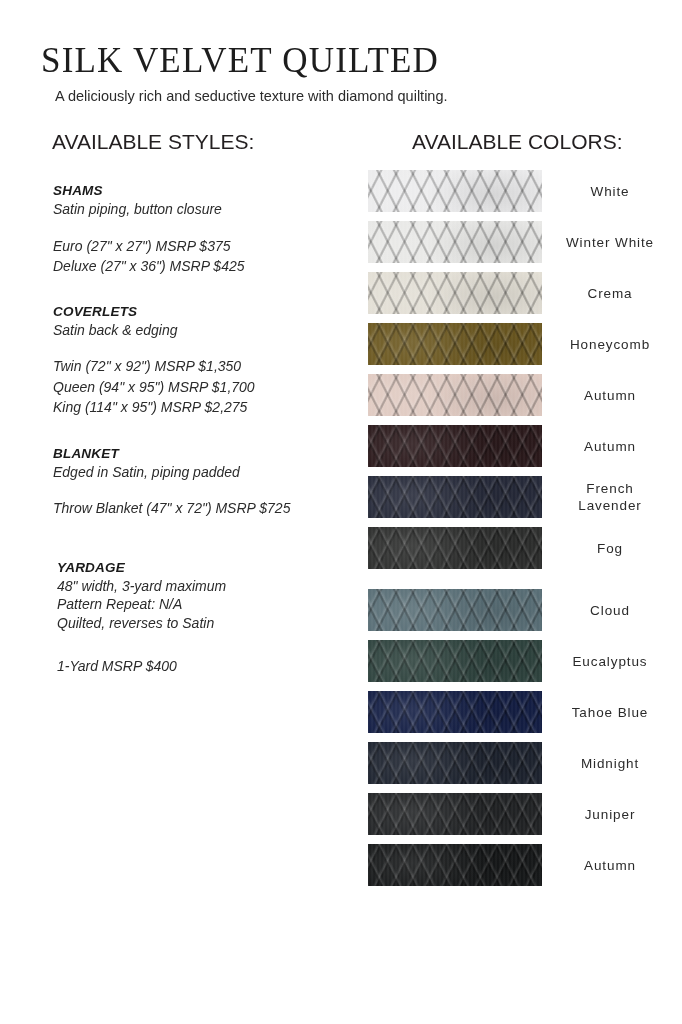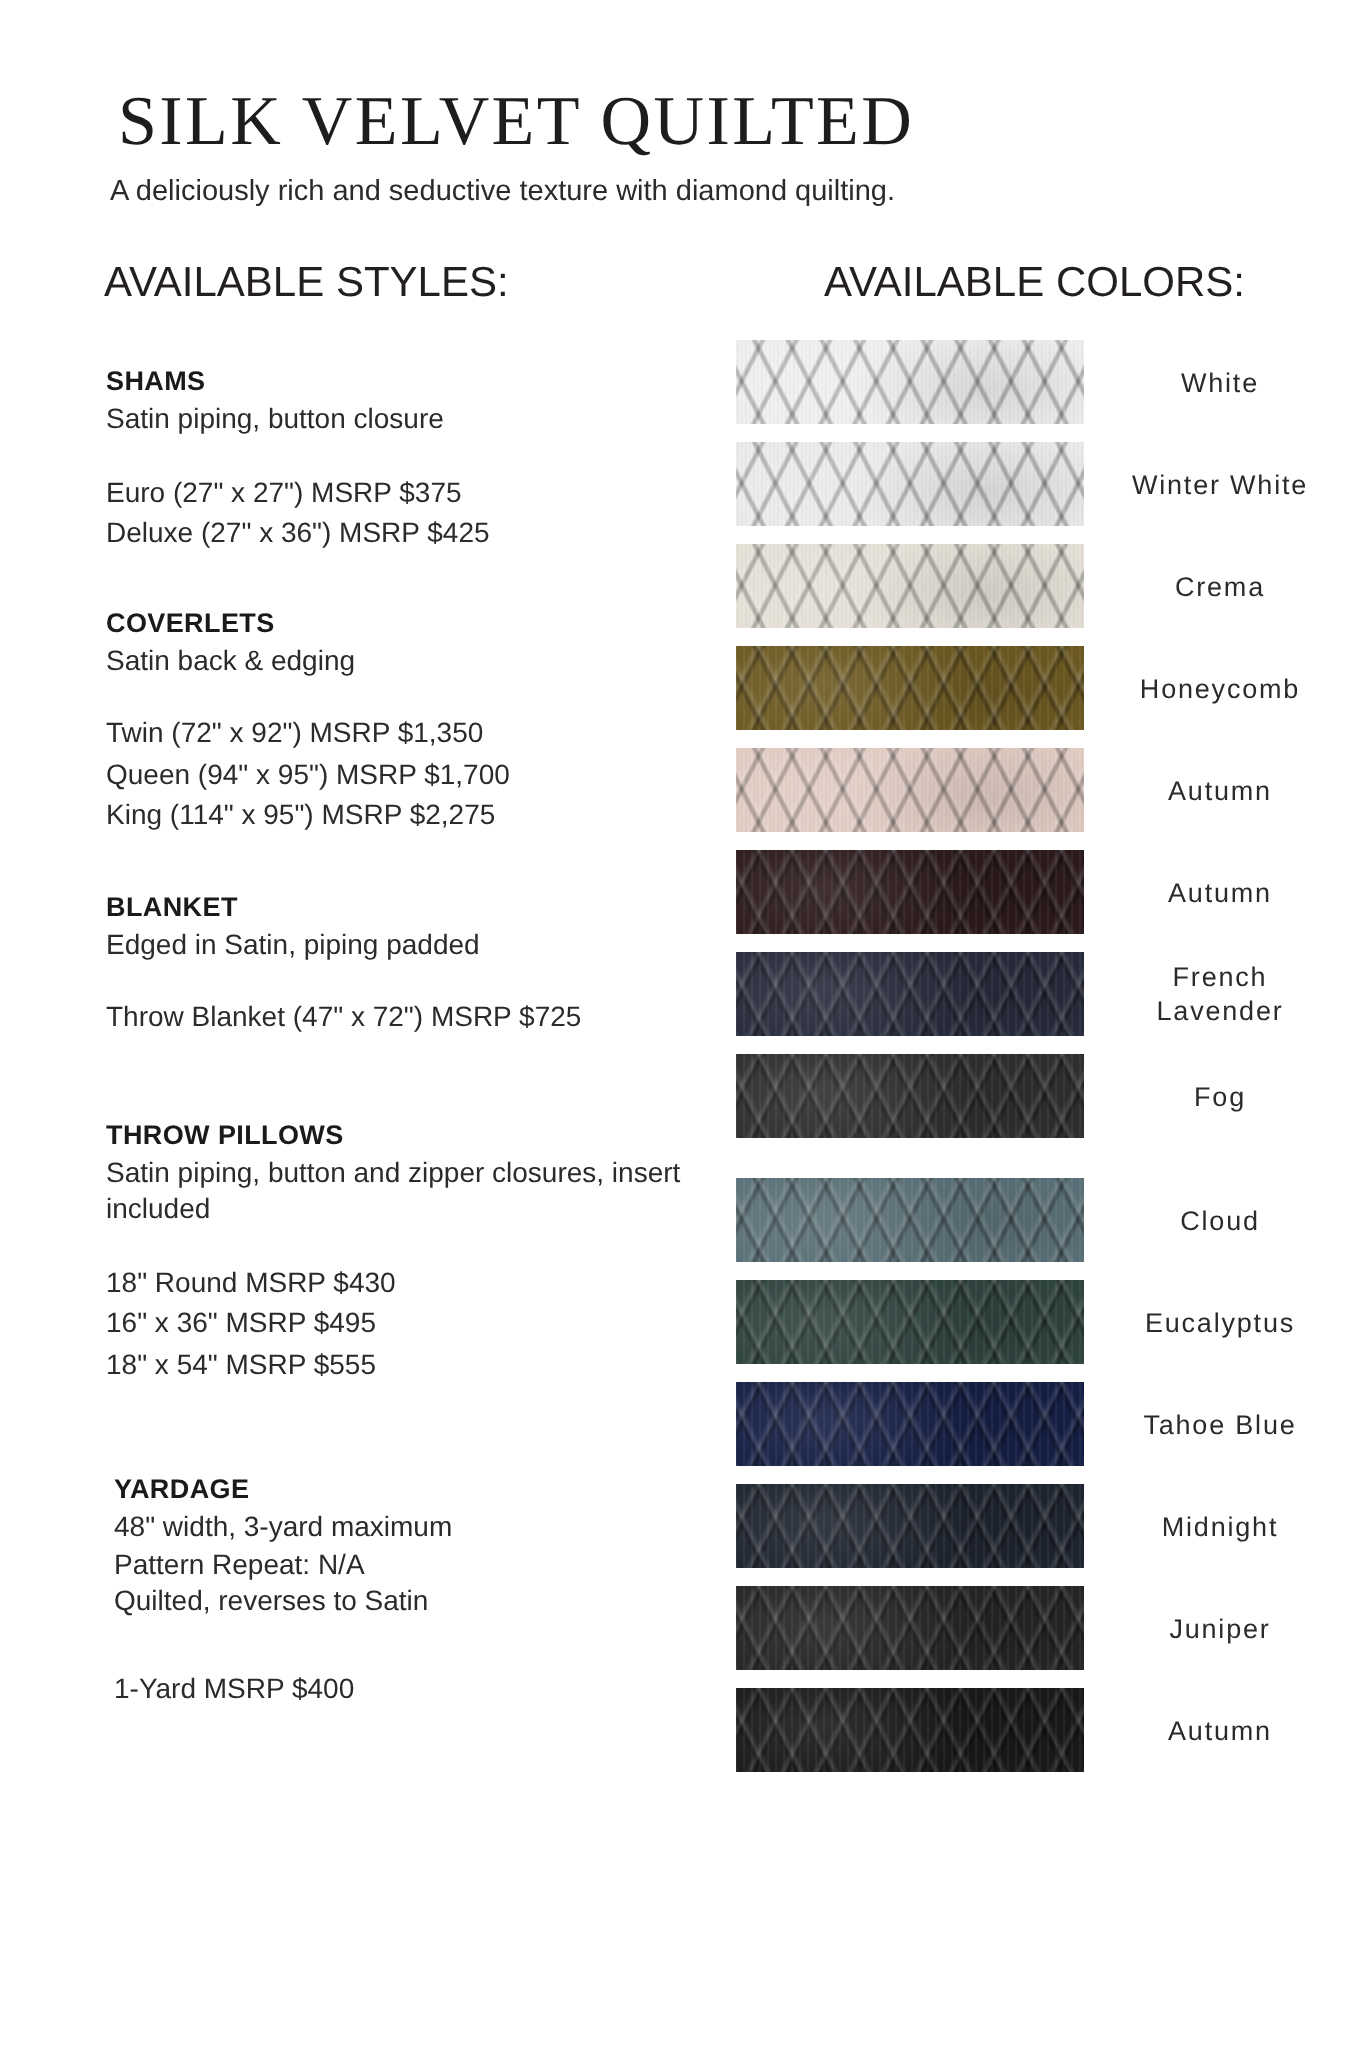--- a/index.html
+++ b/index.html
@@ -12,21 +12,21 @@
     height: 1024px;
     position: relative;
     font-family: "Liberation Sans", sans-serif;
     color: #231f20;
     overflow: hidden;
   }
 
   
   .page-title {
     position: absolute;
-    left: 59px;
+    left: 41px;
     top: 41px;
     font-family: "Liberation Serif", serif;
     font-size: 35px;
     letter-spacing: 1.2px;
     color: #1d1d1d;
     white-space: nowrap;
   }
   .page-subtitle {
     position: absolute;
     left: 55px;
@@ -44,20 +44,21 @@
   }
   .section-head.styles { left: 52px; top: 130px; }
   .section-head.colors { left: 412px; top: 130px; }
 
   
   .styles-col {
     position: absolute;
     left: 53px;
     top: 182px;
     width: 300px;
+    font-style: italic;
   }
   .style-group { margin-bottom: 22px; }
   .style-group:last-child { margin-bottom: 0; }
 
   .style-name {
     font-size: 13.5px;
     font-weight: bold;
     letter-spacing: 0.2px;
     color: #1a1a1a;
     line-height: 18px;
@@ -185,29 +186,20 @@
         <div class="style-item">King (114" x 95") MSRP $2,275</div>
       </div>
     </div>
     <div class="style-group g-blanket">
       <div class="style-name">BLANKET</div>
       <div class="style-desc">Edged in Satin, piping padded</div>
       <div class="style-items">
         <div class="style-item">Throw Blanket (47" x 72") MSRP $725</div>
       </div>
     </div>
-    <div class="style-group g-pillows">
-      <div class="style-name">THROW PILLOWS</div>
-      <div class="style-desc">Satin piping, button and zipper closures, insert included</div>
-      <div class="style-items">
-        <div class="style-item">18" Round MSRP $430</div>
-        <div class="style-item">16" x 36" MSRP $495</div>
-        <div class="style-item">18" x 54" MSRP $555</div>
-      </div>
-    </div>
     <div class="style-group g-yardage">
       <div class="style-name">YARDAGE</div>
       <div class="style-desc">48" width, 3-yard maximum<br>Pattern Repeat: N/A<br>Quilted, reverses to Satin</div>
       <div class="style-items">
         <div class="style-item">1-Yard MSRP $400</div>
       </div>
     </div>
   </div>
 
 <div class="colors-col">

